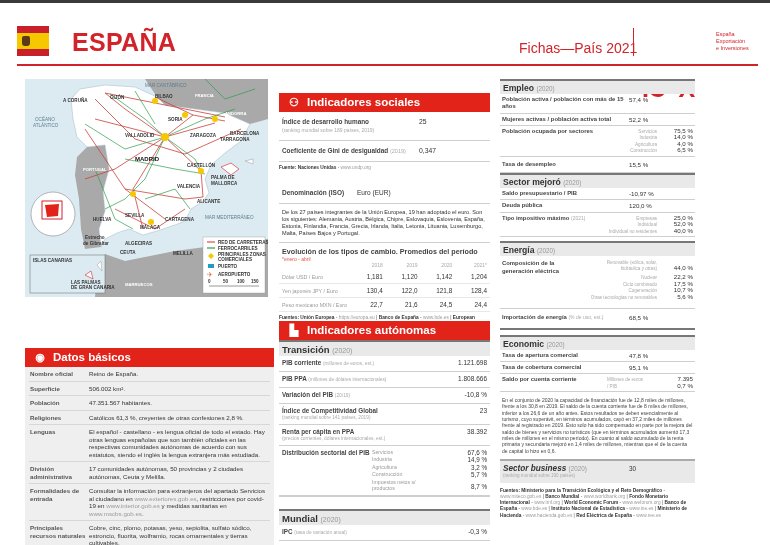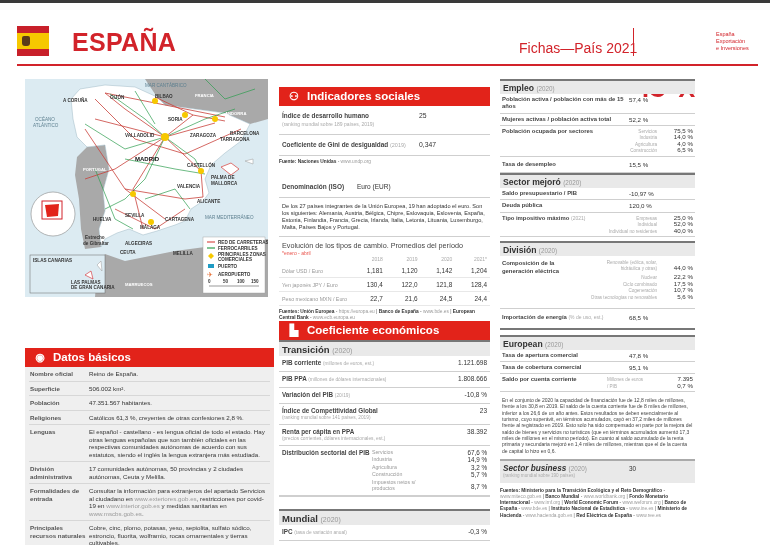--- a/index.html
+++ b/index.html
@@ -38,35 +38,35 @@
   .datos .body { background: #efefef; padding: 0 4px 4px 4px; }
   .drow { display: flex; border-bottom: 1px solid #d7d7d7; padding: 3px 0; }
   .drow .k { width: 58px; font-size: 6.2px; font-weight: bold; color: #555; line-height: 7.5px; padding-left: 1px; }
   .drow .v { flex: 1; font-size: 6.2px; color: #333; line-height: 7.5px; padding-left: 2px; }
   .drow .v .lnk { color: #999; }
   .sources { font-size: 4.8px; color: #555; line-height: 6.4px; padding: 4px 0 2px 0; }
   .sources b { color: #333; }
   .sources .lnk { color: #9a9a9a; }
 
   
-  .col-mid { position: absolute; left: 279px; top: 87px; width: 211px; }
+  .col-mid { position: absolute; left: 279px; top: 93px; width: 211px; }
   .srow { display: flex; align-items: flex-start; border-bottom: 1px solid #cfcfcf; padding: 6px 3px; }
   .srow .k { flex: 1; font-size: 6.4px; font-weight: bold; color: #444; line-height: 8px; }
   .srow .k .sub { font-weight: normal; color: #aaa; font-size: 5px; display: block; }
   .srow .k .yr { font-weight: normal; color: #aaa; font-size: 5.5px; }
   .srow .v { width: 68px; font-size: 6.8px; color: #333; }
   .src-line { font-size: 4.8px; color: #555; padding: 3px 0 0 0; line-height: 6.2px; }
   .src-line b { color: #333; }
   .src-line .lnk { color: #9a9a9a; }
 
   .divisa { margin-top: 11px; }
   .den { display: flex; padding: 7px 3px 7px 3px; border-bottom: 1px solid #cfcfcf; font-size: 6.5px; }
   .den .k { width: 75px; font-weight: bold; color: #444; }
   .eur-text { font-size: 5.6px; line-height: 7px; color: #333; padding: 5px 3px; border-bottom: 1px solid #cfcfcf; }
-  .evo-title { font-size: 7.2px; font-weight: normal; color: #444; padding: 4px 3px 0 3px; }
+  .evo-title { font-size: 7.2px; font-weight: bold; color: #444; padding: 4px 3px 0 3px; }
   .evo-note { font-size: 5px; color: #e2231a; padding: 0 3px; opacity: 0.8; }
   .fx-table { width: 100%; border-collapse: collapse; font-size: 6.4px; }
   .fx-table th { font-weight: normal; color: #aaa; font-size: 5px; text-align: right; padding: 0 3px 2px 0; }
   .fx-table td { text-align: right; padding: 3px 3px 3px 0; color: #333; border-bottom: 1px solid #e8e8e8; }
   .fx-table td.lab { text-align: left; color: #999; font-size: 5.3px; padding-left: 3px; width: 72px; }
 
   .econ { position: absolute; left: 279px; top: 321px; width: 211px; }
   .gray-head { background: #e9e9e9; border-top: 2px solid #777; height: 16px; line-height: 15px; font-size: 9.5px; font-weight: bold; color: #333; padding-left: 3px; }
   .gray-head .yr { font-weight: normal; color: #999; font-size: 7px; }
   .erow { display: flex; justify-content: space-between; align-items: flex-start; padding: 3px 3px; border-bottom: 1px solid #cfcfcf; }
@@ -351,21 +351,21 @@
     </tbody>
       </table>
     <div class="src-line">
       <b>Fuentes:</b> <b>Unión Europea</b> - <span class="lnk">https://europa.eu</span> | <b>Banco de España</b> - <span class="lnk">www.bde.es</span> | <b>European Central Bank</b> - <span class="lnk">www.ecb.europa.eu</span>
     </div>
   </div>
 </div>
 
 <div class="econ">
   <div class="red-head">
-    <span class="ic">▙</span><span>Coeficiente económicos</span>
+    <span class="ic">▙</span><span>Indicadores autónomas</span>
   </div>
   <div class="gray-head">
     <span>Transición</span> <span class="yr">(2020)</span>
   </div>
   <div class="erow">
       <div class="k"><span>PIB corriente</span> <span class="s">(millones de euros, est.)</span></div>
       <div class="v">1.121.698</div>
     </div>
   <div class="erow">
       <div class="k"><span>PIB PPA</span> <span class="s">(millones de dólares internacionales)</span></div>
@@ -475,21 +475,21 @@
           <span class="l">Individual</span>
           <span class="n">52,0 %</span>
         </div>
       <div class="subitem">
           <span class="l">Individual no residentes</span>
           <span class="n">40,0 %</span>
         </div>
     </div>
   </div>
 
-  <div class="right-head" style="margin-top:4px;"><span>División</span> <span class="yr">(2020)</span></div>
+  <div class="right-head" style="margin-top:4px;"><span>Energía</span> <span class="yr">(2020)</span></div>
   <div class="rrow" style="padding-top:4px;">
     <div class="k" style="width:75px;">Composición de la generación eléctrica</div>
     <div class="subs">
       <div class="subitem" style="margin-bottom:3px;">
           <span class="l" style="width:70px;">Renovable (eólica, solar, hidráulica y otras)</span>
           <span class="n">44,0 %</span>
         </div>
       <div class="subitem">
           <span class="l" style="width:70px;">Nuclear</span>
           <span class="n">22,2 %</span>
@@ -506,21 +506,21 @@
           <span class="l" style="width:70px;">Otras tecnologías no renovables</span>
           <span class="n">5,6 %</span>
         </div>
     </div>
   </div>
   <div class="rrow" style="padding-top:5px;padding-bottom:6px;border-bottom:2px solid #777;">
     <div class="k"><span>Importación de energía</span> <span class="yr">(% de uso, est.)</span></div>
       <div class="v">68,5 %</div>
   </div>
 
-  <div class="right-head" style="margin-top:5px;"><span>European</span> <span class="yr">(2020)</span></div>
+  <div class="right-head" style="margin-top:5px;"><span>Economic</span> <span class="yr">(2020)</span></div>
   <div class="rrow">
       <div class="k">Tasa de apertura comercial</div>
       <div class="v">47,8 %</div>
     </div>
   <div class="rrow">
       <div class="k">Tasa de cobertura comercial</div>
       <div class="v">95,1 %</div>
     </div>
   <div class="rrow">
     <div class="k" style="width:110px;">Saldo por cuenta corriente</div>

